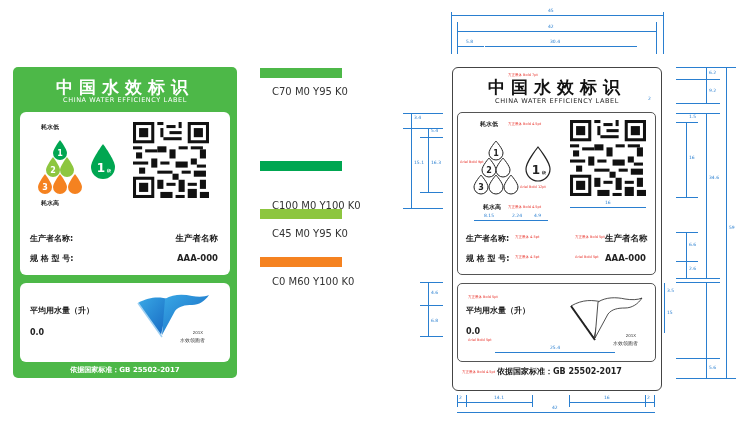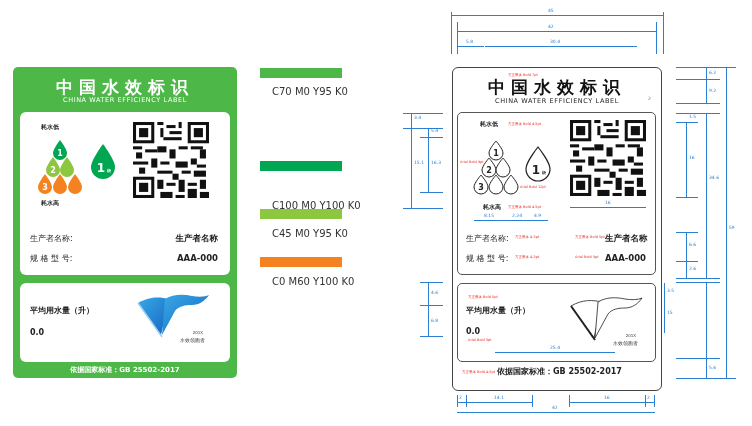--- a/index.html
+++ b/index.html
@@ -7,21 +7,21 @@
   .abs { position:absolute; }
 
   
   .label-green { left:13px; top:67px; width:224px; height:311px; background:#4db848; border-radius:5px; }
   .lg-title { left:0; width:224px; top:9px; text-align:center; color:#fff; font-weight:bold; font-size:17px; letter-spacing:6px; }
   .lg-sub { left:0; width:224px; top:29px; text-align:center; color:#fff; font-size:6.5px; letter-spacing:0.6px; }
   .lg-box1 { left:7px; top:45px; width:210px; height:163px; background:#fff; border-radius:6px; }
   .lg-box2 { left:7px; top:216px; width:210px; height:79px; background:#fff; border-radius:6px; }
   .lg-footer { left:0; width:224px; top:298px; text-align:center; color:#fff; font-size:7px; font-weight:bold; }
   .small-bold { font-size:6px; font-weight:bold; color:#222; }
-  .field-label { font-size:8px; color:#222; }
+  .field-label { font-size:8px; color:#222;font-weight:bold; }
   .field-value { font-size:8.5px; color:#222; font-weight:bold; }
 
   .qr { background:#fff; }
 
   
   .sw { left:260px; width:82px; height:10px; }
   .sw-label { left:272px; font-size:10px; color:#333; }
 
   
   .spec-outer { left:452px; top:67px; width:210px; height:324px; border:1.5px solid #444; border-radius:6px; box-sizing:border-box; }

